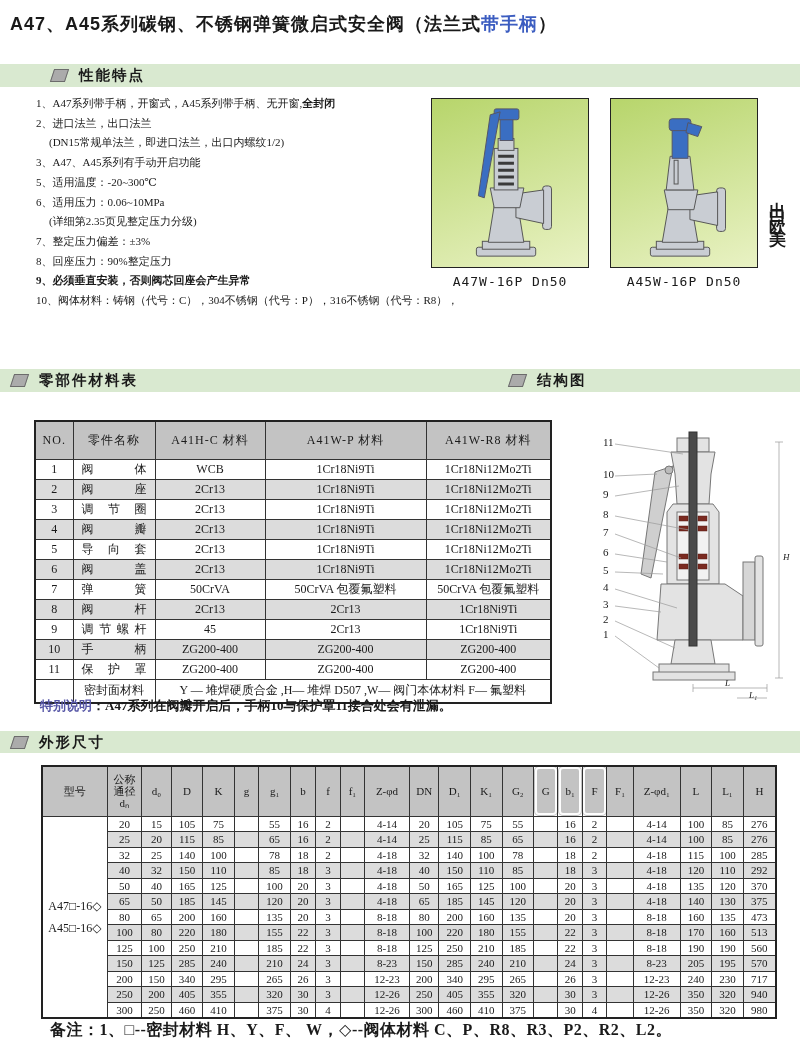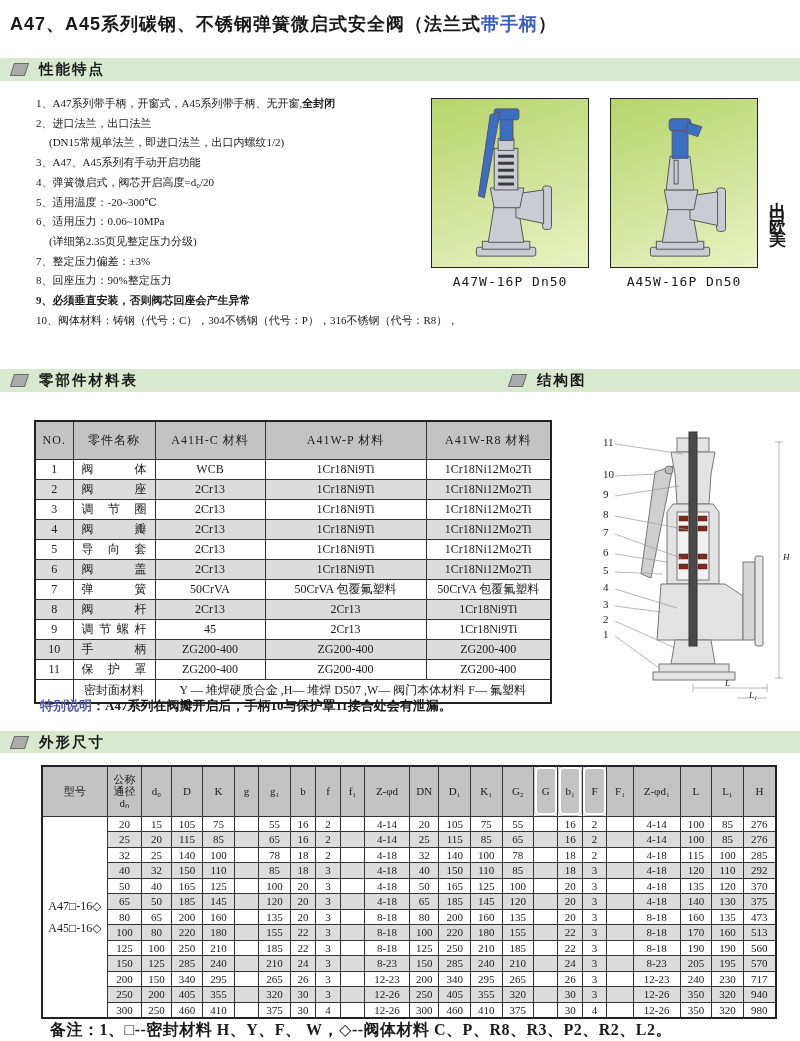--- a/index.html
+++ b/index.html
@@ -68,31 +68,30 @@
   .vshape{stroke:#555; fill:#c9cdd3; stroke-width:1;}
   .vshape2{stroke:#556; fill:#3a6ec2; stroke-width:1;}
 </style>
 </head>
 <body>
 
 <div class="abs page-title">
   <span>A47、A45系列碳钢、不锈钢弹簧微启式安全阀（法兰式</span><span class="hl">带手柄</span><span>）</span>
 </div>
 
-<div class="abs band" style="top:58px;">
+<div class="abs band" style="top:64px;padding-left:40px;">
   <span class="pg"></span>
   <span class="lbl">性能特点</span>
 </div>
 
 <div class="abs features" id="features">
     <div class="f-line"><span>1、A47系列带手柄，开窗式，A45系列带手柄、无开窗,</span><span class="bold">全封闭</span></div>
     <div class="f-line"><span>2、进口法兰，出口法兰</span></div>
     <div class="f-line ind"><span>(DN15常规单法兰，即进口法兰，出口内螺纹1/2)</span></div>
     <div class="f-line"><span>3、A47、A45系列有手动开启功能</span></div>
-    <div class="f-line"><span>4、弹簧微启式，阀芯开启高度=d₀/20</span></div>
     <div class="f-line"><span>5、适用温度：-20~300℃</span></div>
     <div class="f-line"><span>6、适用压力：0.06~10MPa</span></div>
     <div class="f-line ind"><span>(详细第2.35页见整定压力分级)</span></div>
     <div class="f-line"><span>7、整定压力偏差：±3%</span></div>
     <div class="f-line"><span>8、回座压力：90%整定压力</span></div>
     <div class="f-line"><span class="bold">9、必须垂直安装，否则阀芯回座会产生异常</span></div>
     <div class="f-line"><span>10、阀体材料：铸钢（代号：C），304不锈钢（代号：P），316不锈钢（代号：R8），</span></div>
   </div>
 
 <div class="abs prod-box" style="top:98px; left:431px; width:158px;">

